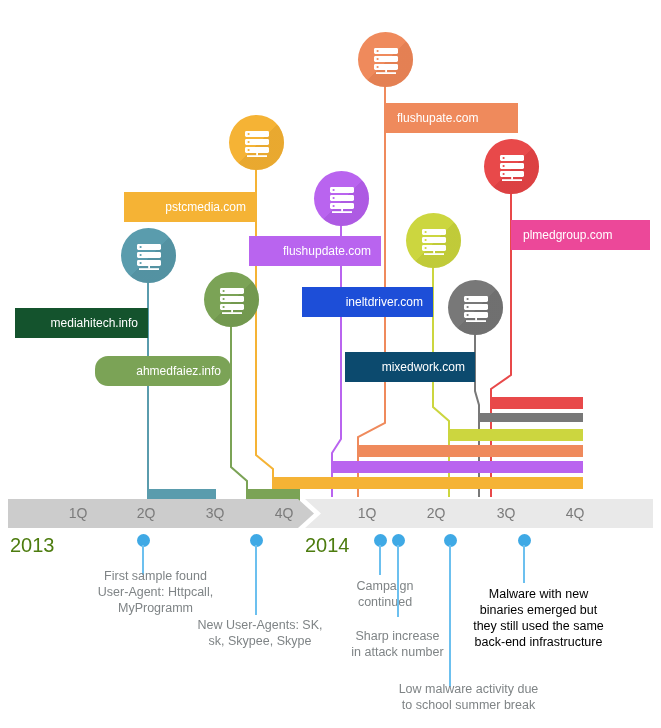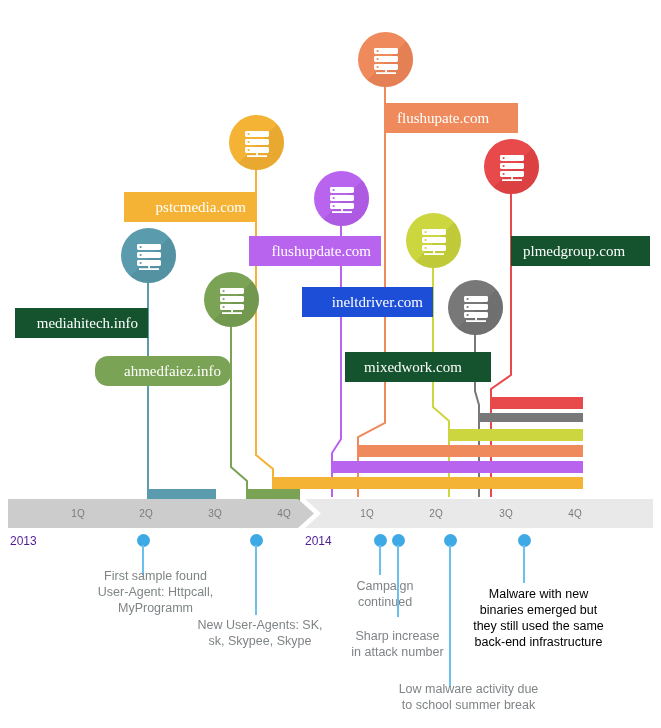--- a/index.html
+++ b/index.html
@@ -5,36 +5,36 @@
   html,body{margin:0;padding:0;background:#ffffff;}
   body{width:661px;height:728px;position:relative;overflow:hidden;
        font-family:"Liberation Sans","DejaVu Sans",sans-serif;}
   #stage{position:absolute;left:0;top:0;width:661px;height:728px;}
 
   
   #wires{position:absolute;left:0;top:0;width:661px;height:728px;}
 
   
   .chip{position:absolute;height:30px;line-height:30px;color:#ffffff;
-        font-size:15px;white-space:nowrap;box-sizing:border-box;font-family:Liberation Serif, serif;}
+        font-size:12px;white-space:nowrap;box-sizing:border-box;}
   .chip.r{text-align:right;padding-right:10px;}
   .chip.l{text-align:left;padding-left:12px;}
 
   
   .node{position:absolute;width:55px;height:55px;border-radius:50%;
         overflow:hidden;}
   .node .shade{position:absolute;left:0;top:0;width:100%;height:100%;}
   .node svg{position:absolute;left:50%;top:50%;
             transform:translate(-50%,-50%);}
 
   
   #axis{position:absolute;left:8px;top:497px;width:645px;height:33px;}
   .qtick{position:absolute;top:0;height:33px;line-height:33px;
-         font-size:10px;color:#7b7b7b;text-align:center;width:40px;}
-  .yr{position:absolute;top:534px;font-size:12px;color:#4c1d95;}
+         font-size:14px;color:#7b7b7b;text-align:center;width:40px;}
+  .yr{position:absolute;top:534px;font-size:20px;color:#4d7c0f;}
 
   
   .dot{position:absolute;width:13px;height:13px;border-radius:50%;
        background:#3fa9e5;}
   .stem{position:absolute;width:2px;background:#6cc0ef;}
   .note{position:absolute;font-size:12.5px;line-height:16px;color:#7f8486;
         text-align:center;white-space:pre-line;}
 </style>
 </head>
 <body>
@@ -63,23 +63,23 @@
         <rect x="490" y="397" width="93" height="12" fill="#e8494a"></rect>
       </g>
   </svg>
 
   <div id="chips">
       <div class="chip r" style="left: 15px; top: 308px; width: 133px; background: #14532d;">mediahitech.info</div>
       <div class="chip r" style="left: 124px; top: 192px; width: 132px; background: rgb(245, 179, 53); text-align: right;">pstcmedia.com</div>
       <div class="chip r" style="left: 95px; top: 356px; width: 136px; background: rgb(123, 163, 86); border-radius: 13px;">ahmedfaiez.info</div>
       <div class="chip r" style="left: 209px; top: 236px; width: 132px; background: rgb(185, 100, 239); margin-left: 40px;">flushupdate.com</div>
       <div class="chip r" style="left: 302px; top: 287px; width: 131px; background: #1d4ed8;">ineltdriver.com</div>
-      <div class="chip r" style="left: 345px; top: 352px; width: 146px; background: #14532d; text-align: center;">mixedwork.com</div>
+      <div class="chip r" style="left: 345px; top: 352px; width: 130px; background: #0c4a6e;">mixedwork.com</div>
       <div class="chip l" style="left: 385px; top: 103px; width: 133px; background: rgb(239, 138, 92);">flushupate.com</div>
-      <div class="chip l" style="left: 511px; top: 236px; width: 139px; background: #14532d;">plmedgroup.com</div>
+      <div class="chip l" style="left: 511px; top: 220px; width: 139px; background: #ec4899;">plmedgroup.com</div>
     </div>
 
   <div id="nodes">
       <div class="node" style="left: 121px; top: 228px; background: rgb(90, 156, 173);">
         <div class="shade" style="background: linear-gradient(135deg, rgba(0, 0, 0, 0) 0px, rgba(0, 0, 0, 0) 52%, rgb(78, 138, 153) 52%, rgb(78, 138, 153) 100%); opacity: 0.55;"></div>
 <svg width="30" height="30" viewBox="0 0 30 30">
   <rect x="3" y="3" width="24" height="6" rx="1.4" fill="#fff"></rect>
   <rect x="3" y="11" width="24" height="6" rx="1.4" fill="#fff"></rect>
   <rect x="3" y="19" width="24" height="6" rx="1.4" fill="#fff"></rect>
   <circle cx="6.6" cy="6" r="1.1" fill="#5a9cad"></circle>

